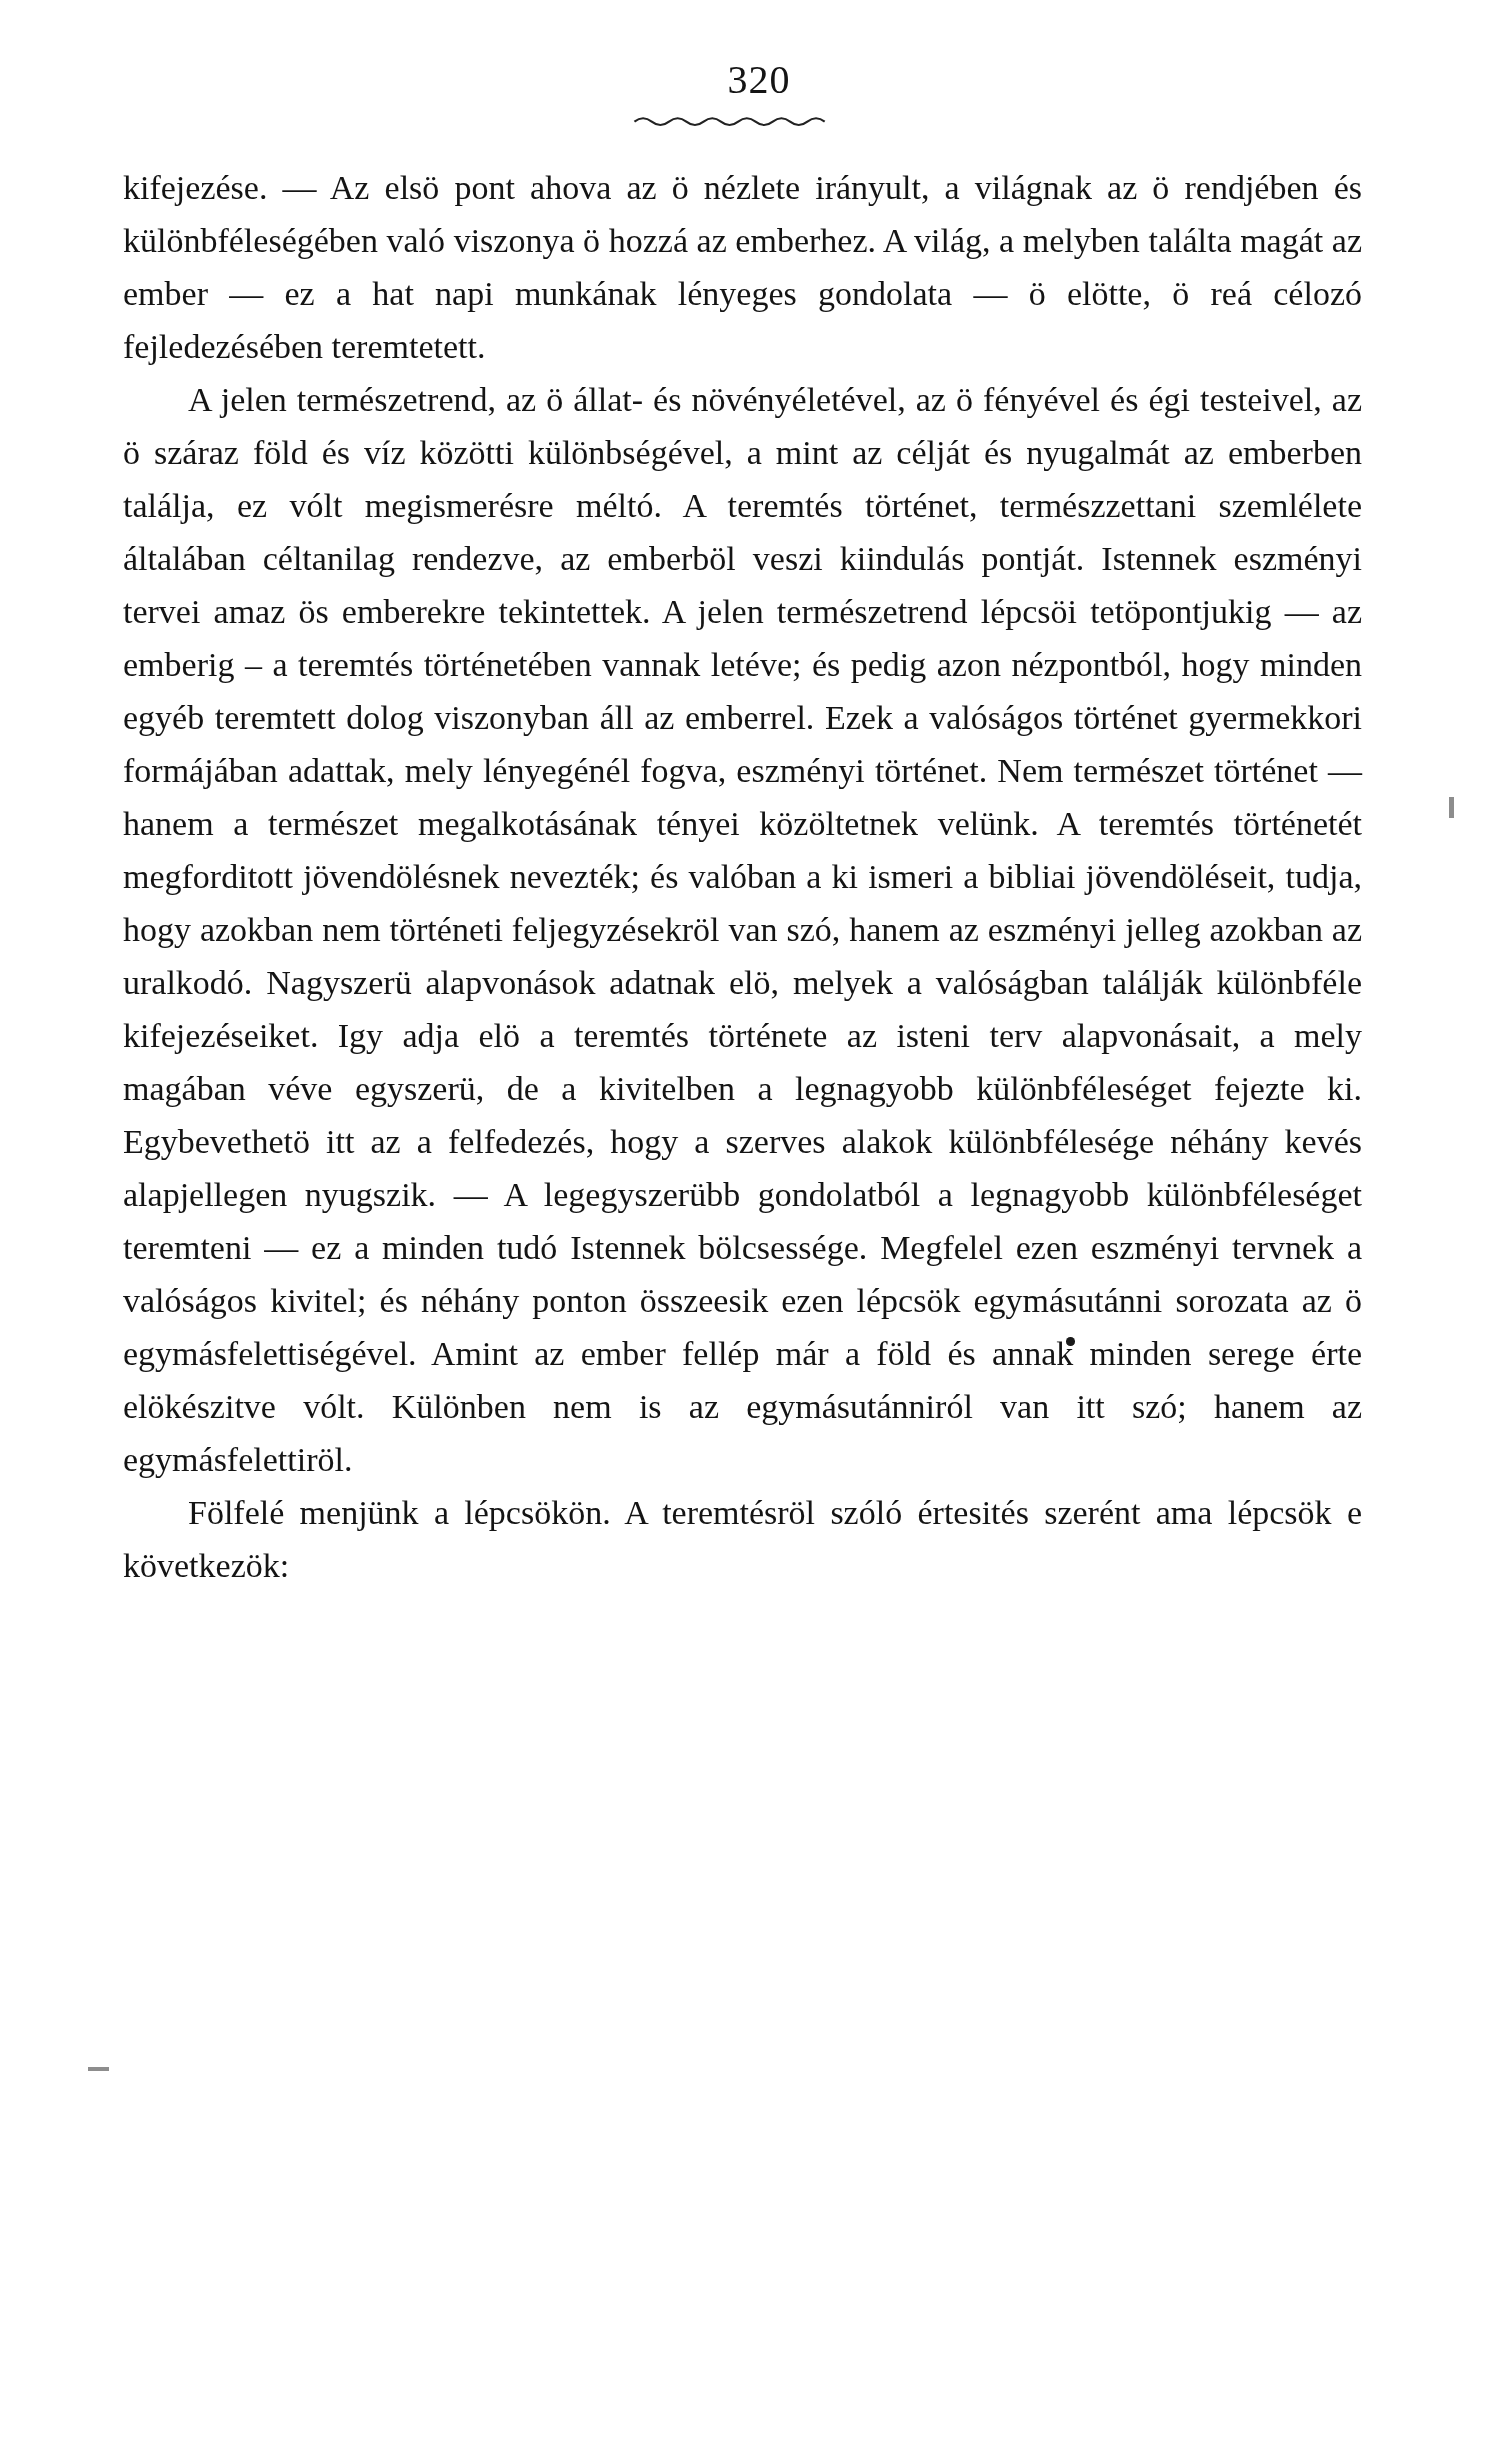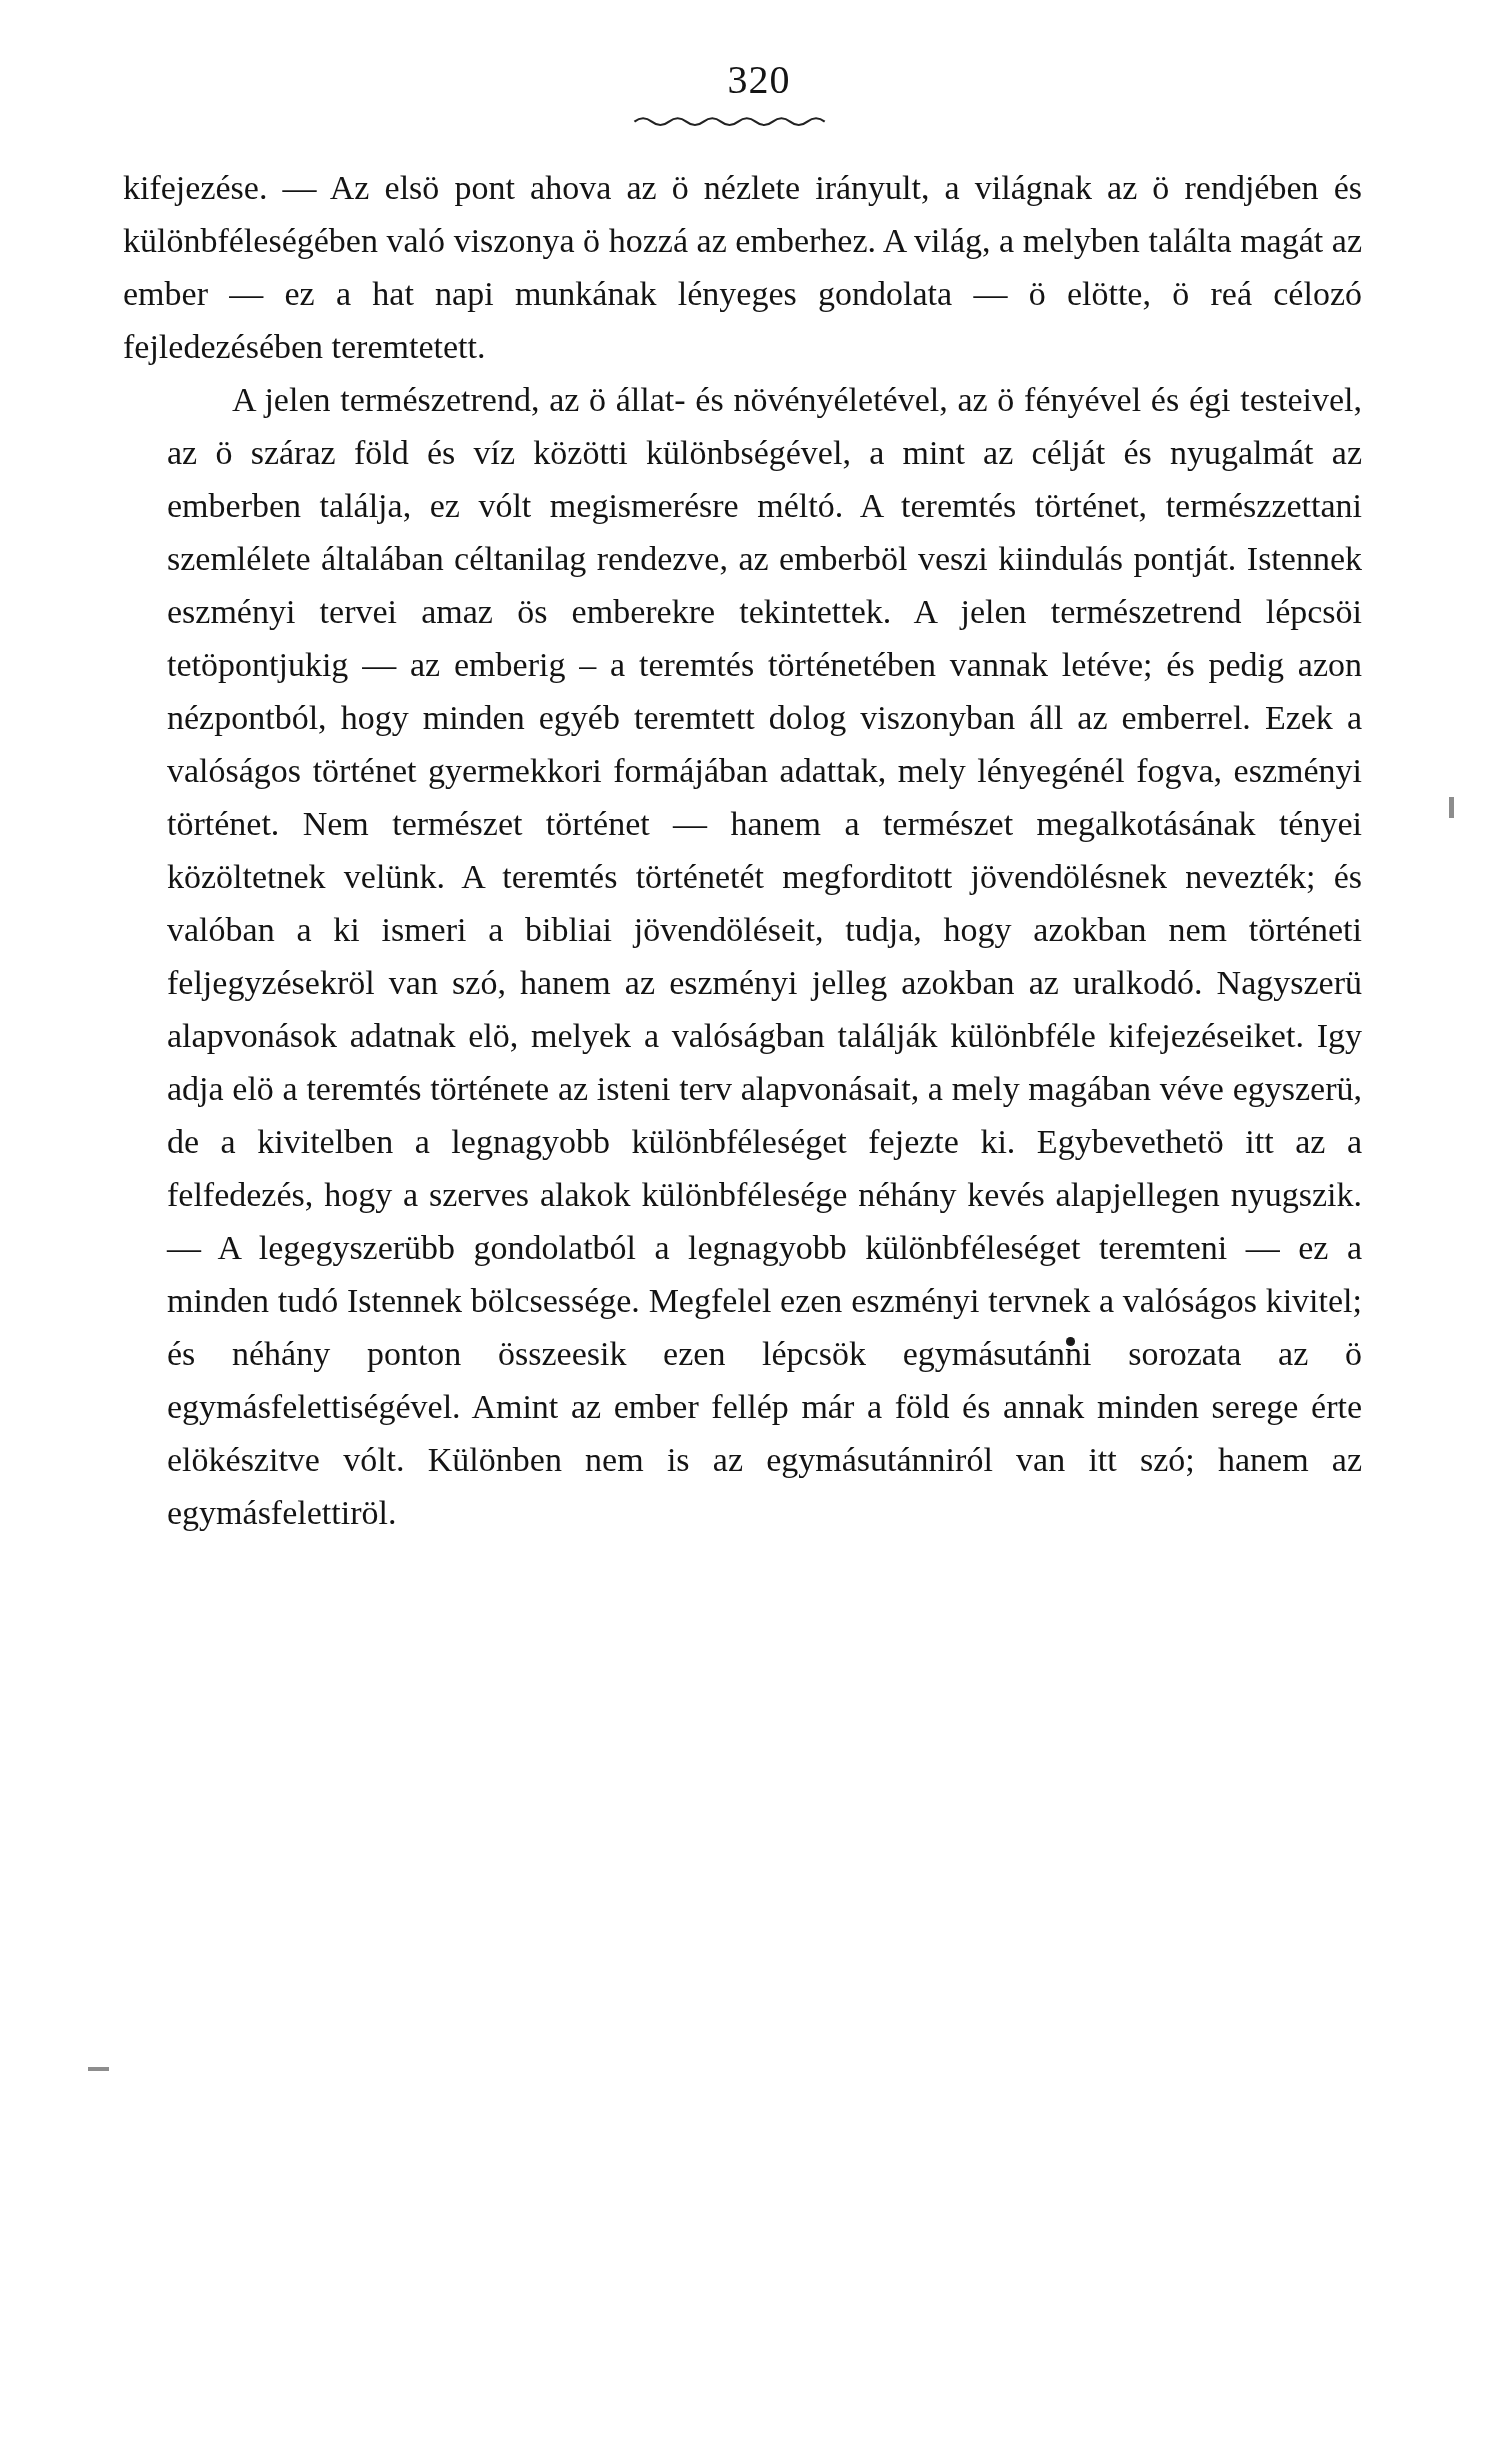--- a/index.html
+++ b/index.html
@@ -53,21 +53,20 @@
     text-align: justify;
     text-justify: inter-word;
     -webkit-hyphens: manual;
     hyphens: manual;
   }
   .body-text p {
     margin: 0;
   }
   .body-text p.indent {
     text-indent: 65px;
-    margin-left: 44px;
   }
   .blob {
     position: absolute;
     width: 8.6px;
     height: 8.6px;
     background: #1a1a1a;
     border-radius: 50%;
   }
   .edge-mark {
     position: absolute;
@@ -85,20 +84,21 @@
 
   <div class="rule-ornament">
     <svg width="221" height="17.3" viewBox="0 0 230 18" xmlns="http://www.w3.org/2000/svg">
       <path d="M2 9 q 9 -7 18 0 q 9 7 18 0 q 9 -7 18 0 q 9 7 18 0 q 9 -7 18 0 q 9 7 18 0 q 9 -7 18 0 q 9 7 18 0 q 9 -7 18 0 q 9 7 18 0 q 9 -7 18 0" fill="none" stroke="#222222" stroke-width="2.2"></path>
     </svg>
   </div>
 
   <div class="body-text">
     <p>kifejezése. — Az elsö pont ahova az ö nézlete irányult, a világnak az ö rendjében és különbféleségében való viszonya ö hozzá az emberhez. A világ, a melyben találta magát az ember — ez a hat napi munkának lényeges gondolata — ö elötte, ö reá célozó fejledezésében teremtetett.</p>
     <p class="indent">A jelen természetrend, az ö állat- és növényéletével, az ö fényével és égi testeivel, az ö száraz föld és víz közötti különbségével, a mint az célját és nyugalmát az emberben találja, ez vólt megismerésre méltó. A teremtés történet, természzettani szemlélete általában céltanilag rendezve, az emberböl veszi kiindulás pontját. Istennek eszményi tervei amaz ös emberekre tekintettek. A jelen természetrend lépcsöi tetöpontjukig — az emberig – a teremtés történetében vannak letéve; és pedig azon nézpontból, hogy minden egyéb teremtett dolog viszonyban áll az emberrel. Ezek a valóságos történet gyermekkori formájában adattak, mely lényegénél fogva, eszményi történet. Nem természet történet — hanem a természet megalkotásának tényei közöltetnek velünk. A teremtés történetét megforditott jövendölésnek nevezték; és valóban a ki ismeri a bibliai jövendöléseit, tudja, hogy azokban nem történeti feljegyzésekröl van szó, hanem az eszményi jelleg azokban az uralkodó. Nagyszerü alapvonások adatnak elö, melyek a valóságban találják különbféle kifejezéseiket. Igy adja elö a teremtés története az isteni terv alapvonásait, a mely magában véve egyszerü, de a kivitelben a legnagyobb különbféleséget fejezte ki. Egybevethetö itt az a felfedezés, hogy a szerves alakok különbfélesége néhány kevés alapjellegen nyugszik. — A legegyszerübb gondolatból a legnagyobb különbféleséget teremteni — ez a minden tudó Istennek bölcsessége. Megfelel ezen eszményi tervnek a valóságos kivitel; és néhány ponton összeesik ezen lépcsök egymásutánni sorozata az ö egymásfelettiségével. Amint az ember fellép már a föld és annak minden serege érte elökészitve vólt. Különben nem is az egymásutánniról van itt szó; hanem az egymásfelettiröl.</p>
+    <p class="indent">Fölfelé menjünk a lépcsökön. A teremtésröl szóló értesités szerént ama lépcsök e következök:</p>
   </div>
 
   <span class="blob" style="top:1337px; left:1066px;"></span>
   <span class="edge-mark" style="top:797px; left:1449px; width:4.8px; height:21px;"></span>
   <span class="edge-mark" style="top:2067px; left:88px; width:21px; height:3.8px;"></span>
 
 </div>
 
 
 </body></html>

